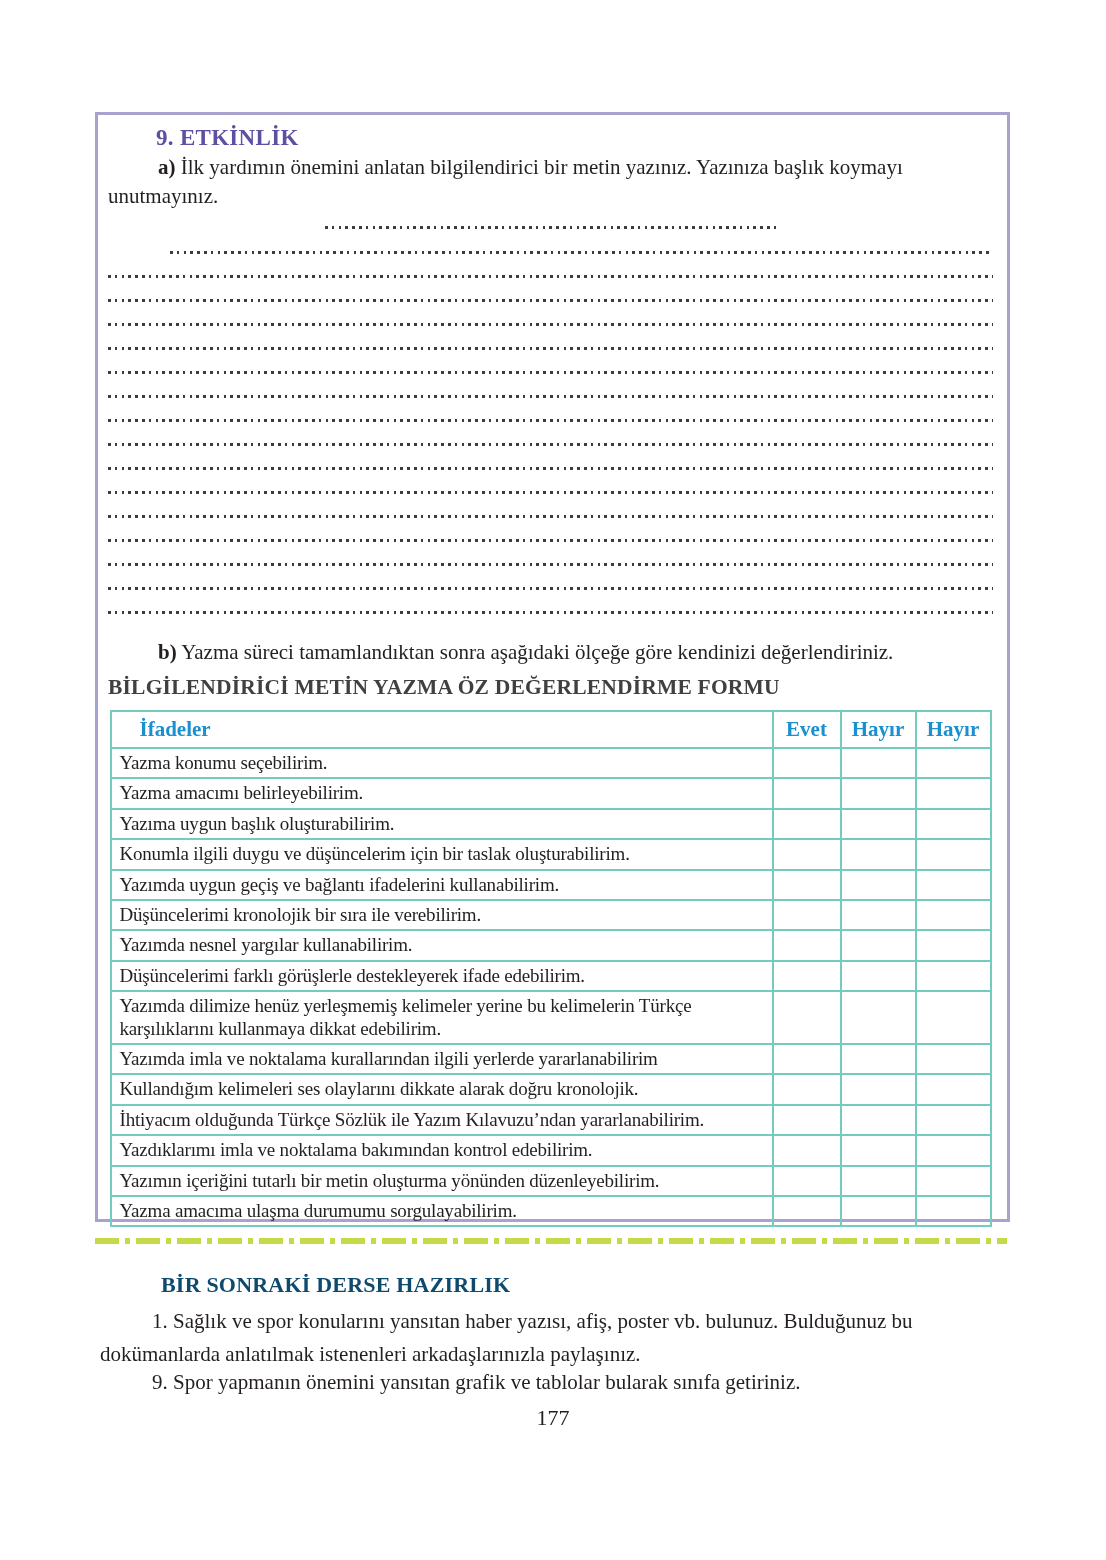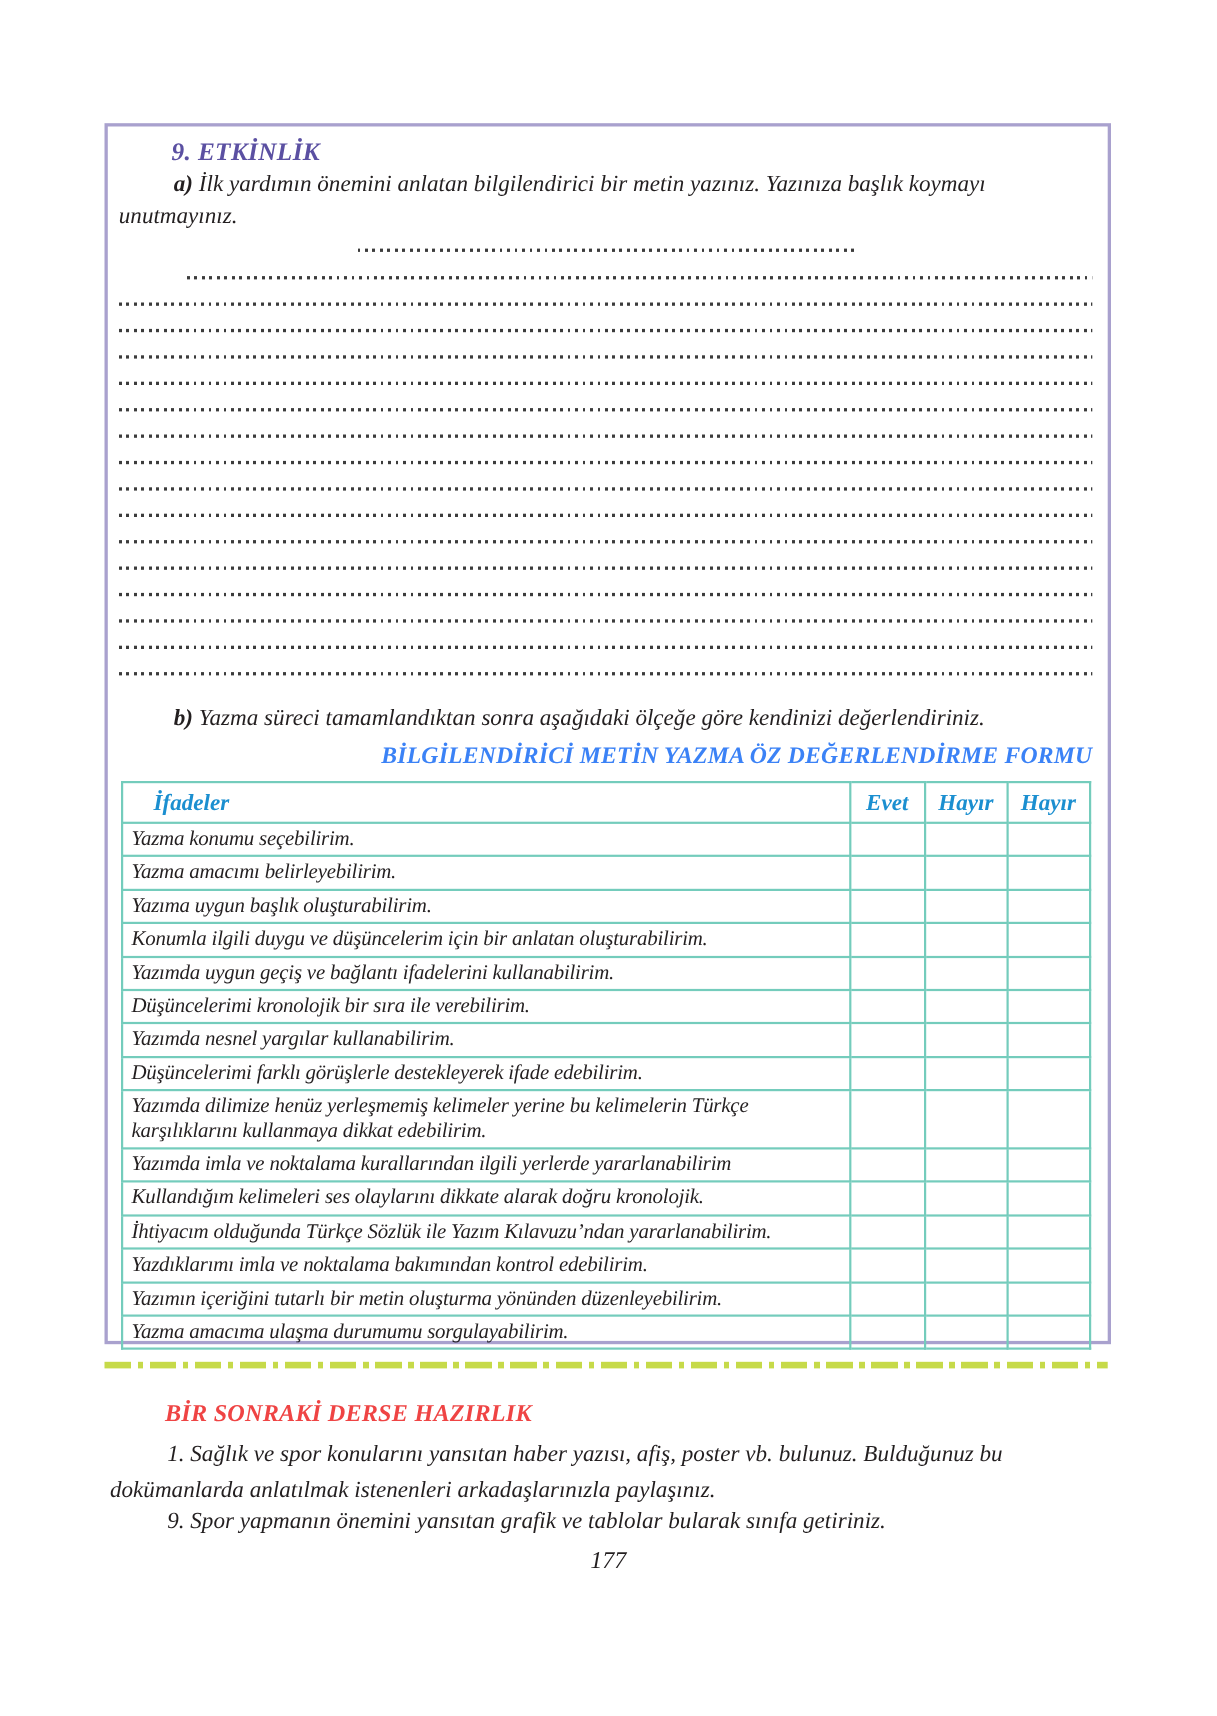--- a/index.html
+++ b/index.html
@@ -2,21 +2,21 @@
 <html><head>
 <meta charset="utf-8">
 <style>
   * { margin:0; padding:0; box-sizing:border-box; }
   html, body { background:#ffffff; }
   body {
     width:1106px; height:1560px; position:relative;
     font-family:"Liberation Serif", serif;
     color:#231f20;
   }
-  .page { position:absolute; inset:0; overflow:hidden;font-style:italic; }
+  .page { position:absolute; inset:0; overflow:hidden; }
 
   
   .activity-box {
     position:absolute; left:95px; top:112px; width:915px; height:1110px;
     border:3px solid #a9a1ce;
     padding:4px 14px 0 10px;
   }
   .activity-title {
     font-size:23px; font-weight:bold; color:#5b50a2;
     margin:6px 0 2px 48px; letter-spacing:.3px;
@@ -30,22 +30,22 @@
     background-image:repeating-linear-gradient(to right,
       #3c3c3c 0px, #3c3c3c 2.6px, transparent 2.6px, transparent 6.8px);
     margin-top:21px;
   }
   .title-line { width:452px; margin:15px auto 0 auto; }
   .indent-line { margin-left:62px; margin-top:22px; }
 
   .part-b { margin-top:24px; }
 
   .form-title {
-    margin-top:8px; text-align:right;
-    font-size:21.5px; font-weight:bold; color:#3b82f6; letter-spacing:.2px;
+    margin-top:8px; text-align:left;
+    font-size:21.5px; font-weight:bold; color:#404040; letter-spacing:.2px;
   }
 
   
   .form-table { border-collapse:collapse; width:880px; margin:10px auto 0; table-layout:fixed; }
   .form-table th, .form-table td { border:2px solid #74ccbc; }
   .c-stmt { width:662px; } .c-evet { width:68px; } .c-kismen { width:75px; } .c-hayir { width:75px; }
   .form-table th {
     color:#1b8fd0; font-size:21px; font-weight:bold;
     padding:5px 2px; text-align:center; height:37px;
   }
@@ -57,22 +57,22 @@
   }
 
   
   .dashed-sep {
     position:absolute; left:95px; top:1238px; width:912px; height:6px;
     background-image:repeating-linear-gradient(to right,
       #c6da49 0px, #c6da49 24px, transparent 24px, transparent 30px,
       #c6da49 30px, #c6da49 35px, transparent 35px, transparent 41px);
   }
   .next-title {
-    position:absolute; left:150px; top:1272px;
-    font-size:22px; font-weight:bold; color:#ef4444; letter-spacing:.2px;
+    position:absolute; left:161px; top:1272px;
+    font-size:22px; font-weight:bold; color:#0c4a6e; letter-spacing:.2px;
   }
   .next-item-1 { position:absolute; left:100px; top:1305px; width:915px; text-indent:52px; line-height:1.55; }
   .next-item-2 { position:absolute; left:100px; top:1368px; width:915px; text-indent:52px; }
   .page-number {
     position:absolute; left:0; top:1405px; width:100%;
     text-align:center; font-size:22px;
   }
 </style>
 </head>
 <body>
@@ -134,21 +134,21 @@
             <td class="ans"></td>
             <td class="ans"></td>
           </tr>
         <tr>
             <td class="stmt">Yazıma uygun başlık oluşturabilirim.</td>
             <td class="ans"></td>
             <td class="ans"></td>
             <td class="ans"></td>
           </tr>
         <tr>
-            <td class="stmt">Konumla ilgili duygu ve düşüncelerim için bir anlatan oluşturabilirim.</td>
+            <td class="stmt">Konumla ilgili duygu ve düşüncelerim için bir taslak oluşturabilirim.</td>
             <td class="ans"></td>
             <td class="ans"></td>
             <td class="ans"></td>
           </tr>
         <tr>
             <td class="stmt">Yazımda uygun geçiş ve bağlantı ifadelerini kullanabilirim.</td>
             <td class="ans"></td>
             <td class="ans"></td>
             <td class="ans"></td>
           </tr>

